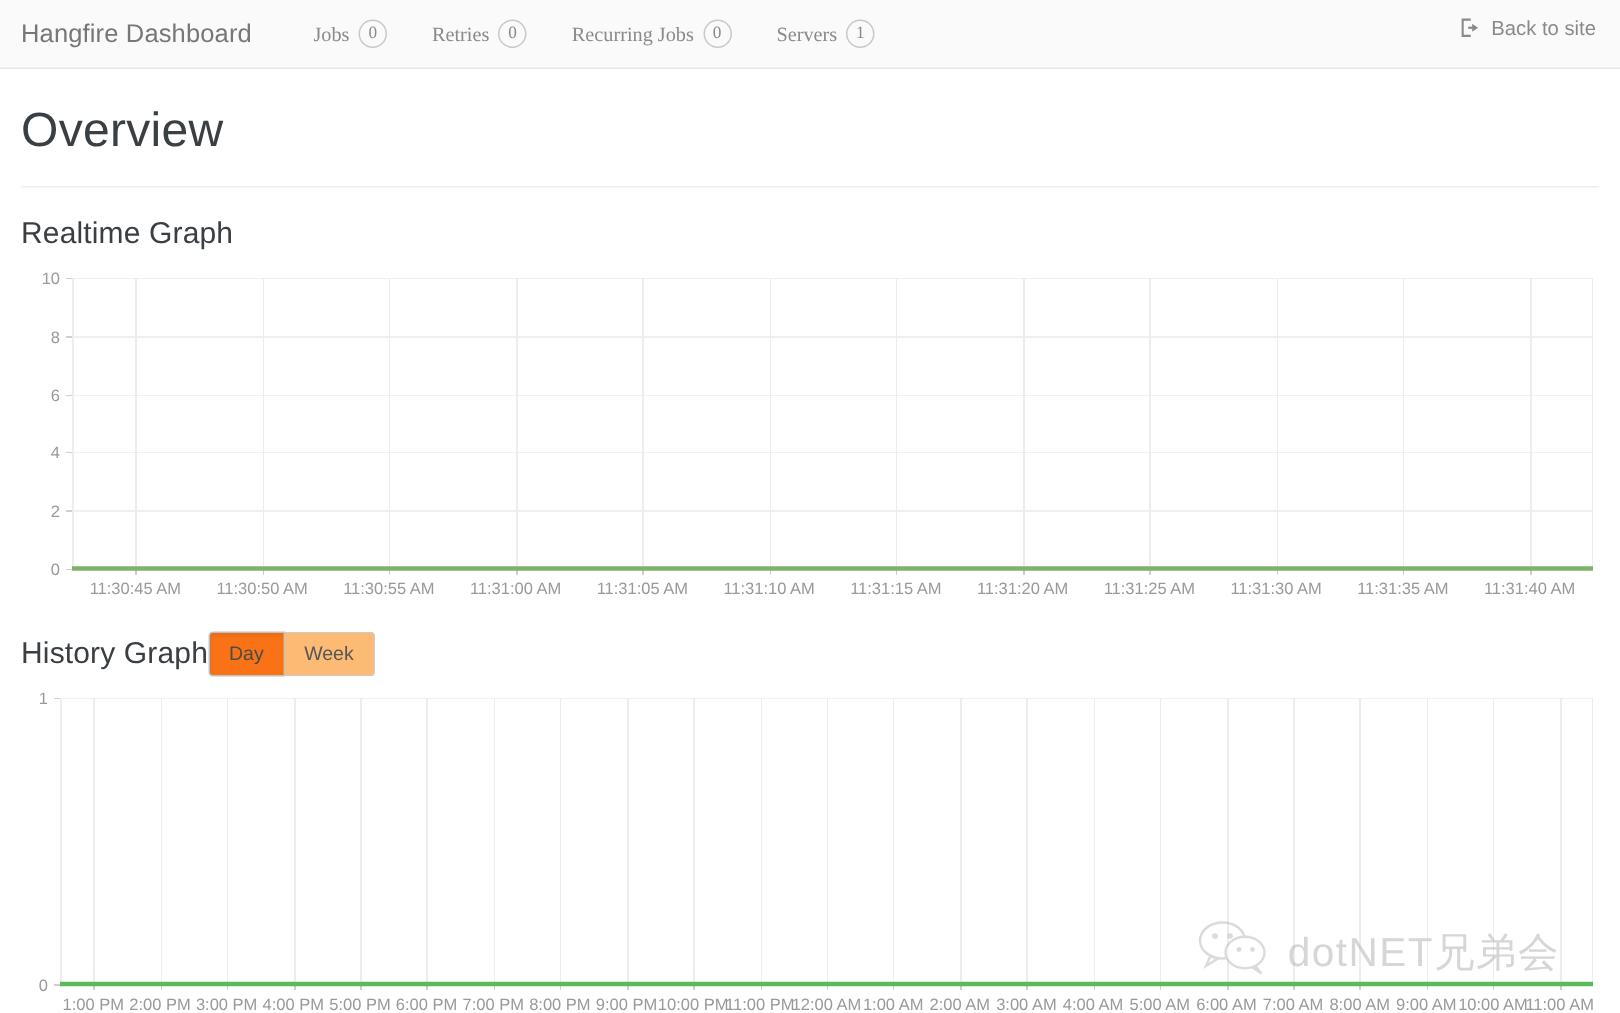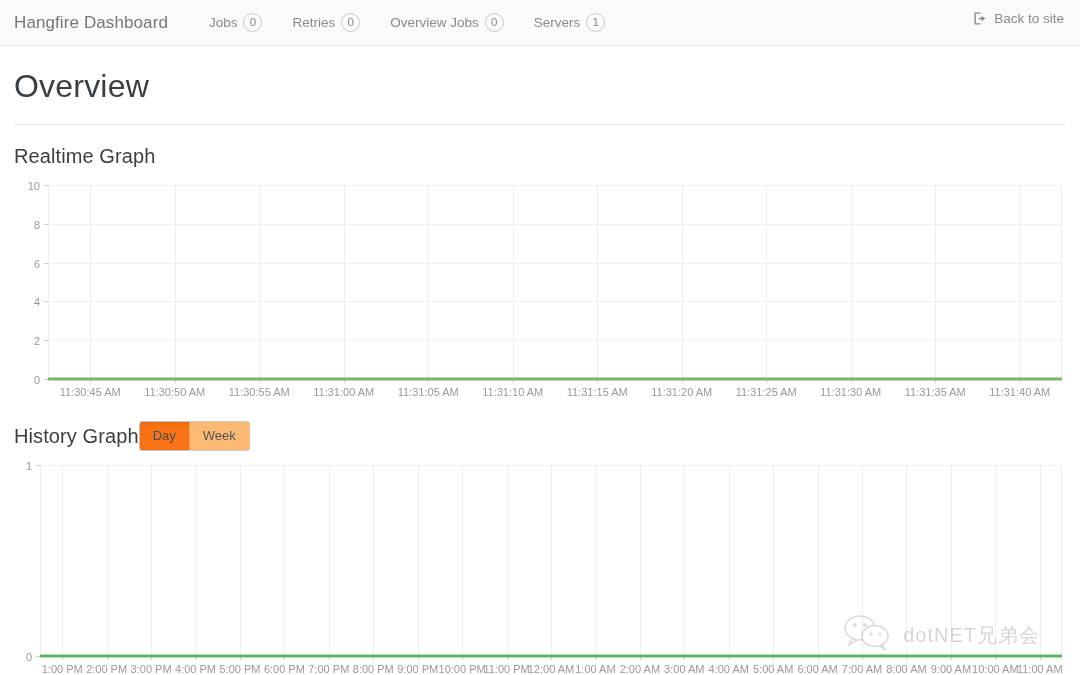--- a/index.html
+++ b/index.html
@@ -30,20 +30,21 @@
   }
   .nav-links { display: flex; align-items: center; }
   .nav-item {
     display: flex;
     align-items: center;
     font-size: 13.5px;
     color: #8a8a8a;
     padding: 0 15px;
     white-space: nowrap;
     cursor: pointer;
+    font-family: Liberation Serif, serif;
   }
   .nav-label { margin-right: 6px; }
   .badge {
     display: inline-flex;
     align-items: center;
     justify-content: center;
     min-width: 19px;
     height: 19px;
     padding: 0 5px;
     border: 1px solid #c9c9c9;
@@ -139,21 +140,21 @@
   .watermark {
     position: absolute;
     right: 26px;
     bottom: 26px;
     display: flex;
     align-items: center;
     opacity: 0.58;
     pointer-events: none;
   }
   .wm-text {
-    font-size: 20px;
+    font-size: 27px;
     color: #b9b9b9;
     letter-spacing: 1px;
     margin-left: 8px;
     font-family: "Liberation Sans", sans-serif;
   }
 </style>
 </head>
 <body>
 
 <div class="navbar">
@@ -164,21 +165,21 @@
       <span class="nav-label">Jobs</span>
       <span class="badge">0</span>
     </div>
 
     <div class="nav-item">
       <span class="nav-label">Retries</span>
       <span class="badge">0</span>
     </div>
 
     <div class="nav-item">
-      <span class="nav-label">Overview Jobs</span>
+      <span class="nav-label">Recurring Jobs</span>
       <span class="badge">0</span>
     </div>
 
     <div class="nav-item">
       <span class="nav-label">Servers</span>
       <span class="badge">1</span>
     </div>
 
   </div>
 

